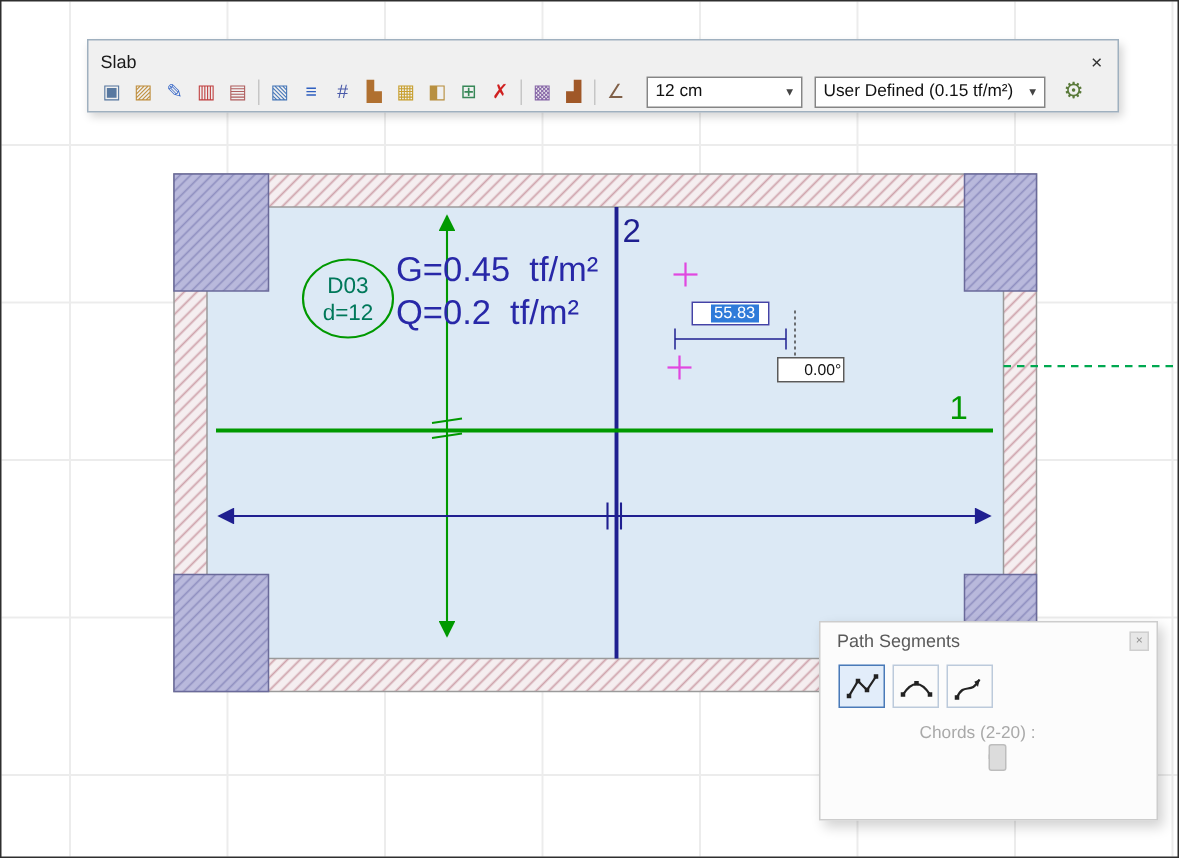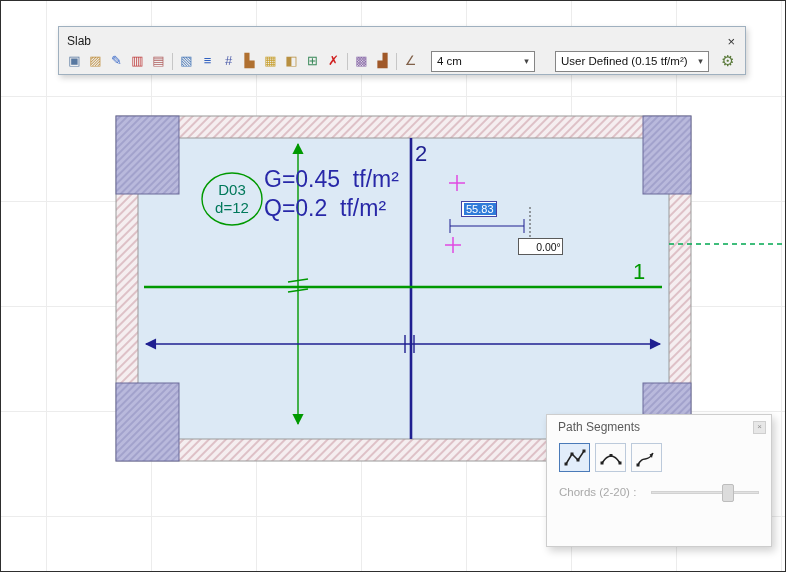--- a/index.html
+++ b/index.html
@@ -18,41 +18,41 @@
   .sw-title{flex:1;}
   .sw-close{border:none;background:transparent;font-size:13px;line-height:13px;color:#333;padding:0 2px;cursor:default;}
   .sw-toolbar{height:26px;display:flex;align-items:center;padding:0 5px;}
   .ticon{width:21px;height:21px;border:none;background:transparent;font-size:13px;line-height:20px;
     text-align:center;padding:0;margin:0;}
   .tsep{width:1px;height:17px;background:#c6c6c6;margin:0 3px;display:inline-block;}
   .combo{height:21px;background:#fff;border:1px solid #858585;display:flex;align-items:center;
     font-size:11.5px;color:#111;padding-left:5px;box-sizing:border-box;}
   .combo .arrow{margin-left:auto;width:15px;text-align:center;color:#444;font-size:9px;}
   .combo.thickness{width:104px;margin-left:10px;}
-  .combo.load{width:154px;margin-left:20px;}
+  .combo.load{width:154px;margin-left:8px;}
   .gear{margin-left:12px;font-size:15px;background:transparent;border:none;padding:0;line-height:20px;}
 
   
-  .measure-box{position:absolute;left:460px;top:200px;width:36px;height:16px;background:#fff;
-    border:1px solid #4343a6;font-size:11px;display:flex;align-items:center;padding-left:2px;box-sizing:border-box;}
+  .measure-box{position:absolute;left:460px;top:200px;width:52px;height:16px;background:#fff;
+    border:1px solid #4343a6;font-size:11px;display:flex;align-items:center;padding-left:12px;box-sizing:border-box;}
   .measure-box span{background:#2f7bd9;color:#fff;padding:0 2px;line-height:12px;}
   .angle-box{position:absolute;left:517px;top:237px;width:45px;height:17px;background:#fff;border:1px solid #5a5a5a;
     font-size:10.5px;display:flex;align-items:center;justify-content:center;color:#111;box-sizing:border-box;padding-left:16px;}
 
   
   .path-panel{position:absolute;left:545px;top:413px;width:226px;height:133px;background:#fcfcfc;
     border:1px solid #cdcdcd;box-shadow:3px 4px 8px rgba(0,0,0,.18);box-sizing:border-box;}
   .pp-titlerow{display:flex;align-items:center;padding:5px 5px 0 11px;color:#5a5a5a;font-size:12px;}
   .pp-close{margin-left:auto;width:13px;height:13px;background:#e7e7e7;border:1px solid #cfcfcf;
     font-size:8px;line-height:10px;text-align:center;color:#909090;padding:0;}
   .pp-buttons{display:flex;gap:5px;margin:9px 0 0 12px;}
   .pp-btn{width:31px;height:29px;background:#fbfbfb;border:1px solid #bccadb;display:flex;
     align-items:center;justify-content:center;padding:0;}
   .pp-btn.selected{background:#e2edfa;border:1px solid #4a7ab8;}
-  .pp-row{display:flex;align-items:center;margin:11px 12px 0 12px;color:#a9a9a9;}
+  .pp-row{display:flex;align-items:center;margin:11px 12px 0 12px;color:#a9a9a9;flex-direction:column;}
   .pp-row .lbl{width:92px;font-size:11.5px;}
   .slider{position:relative;flex:1;height:18px;}
   .slider .track{position:absolute;left:0;right:0;top:8px;height:3px;background:#e2e2e2;border:1px solid #d2d2d2;box-sizing:border-box;}
   .slider .thumb{position:absolute;top:1px;width:10px;height:16px;background:#dcdcdc;border:1px solid #bdbdbd;border-radius:2px;}
   .thumb-chords{left:66%;}
   .thumb-degree{left:16%;}
 </style>
 </head>
 <body>
 
@@ -146,21 +146,21 @@
           <button class="ticon" style="color: rgb(184, 144, 64);">◧</button>
           <button class="ticon" style="color: rgb(56, 136, 88);">⊞</button>
           <button class="ticon" style="color: rgb(208, 32, 32);">✗</button>
           <span class="tsep"></span>
           <button class="ticon" style="color: rgb(136, 104, 168);">▩</button>
           <button class="ticon" style="color: rgb(160, 88, 40);">▟</button>
           <span class="tsep"></span>
           <button class="ticon" style="color: rgb(128, 96, 72);">∠</button>
         </span>
       <div class="combo thickness">
-        <span>4 cm</span>
+        <span>12 cm</span>
         <span class="arrow">▾</span>
       </div>
       <div class="combo load">
         <span>User Defined  (0.15 tf/m²)</span>
         <span class="arrow">▾</span>
       </div>
       <button class="gear" style="color:#5a7a3a;">⚙</button>
     </div>
   </div>
 

